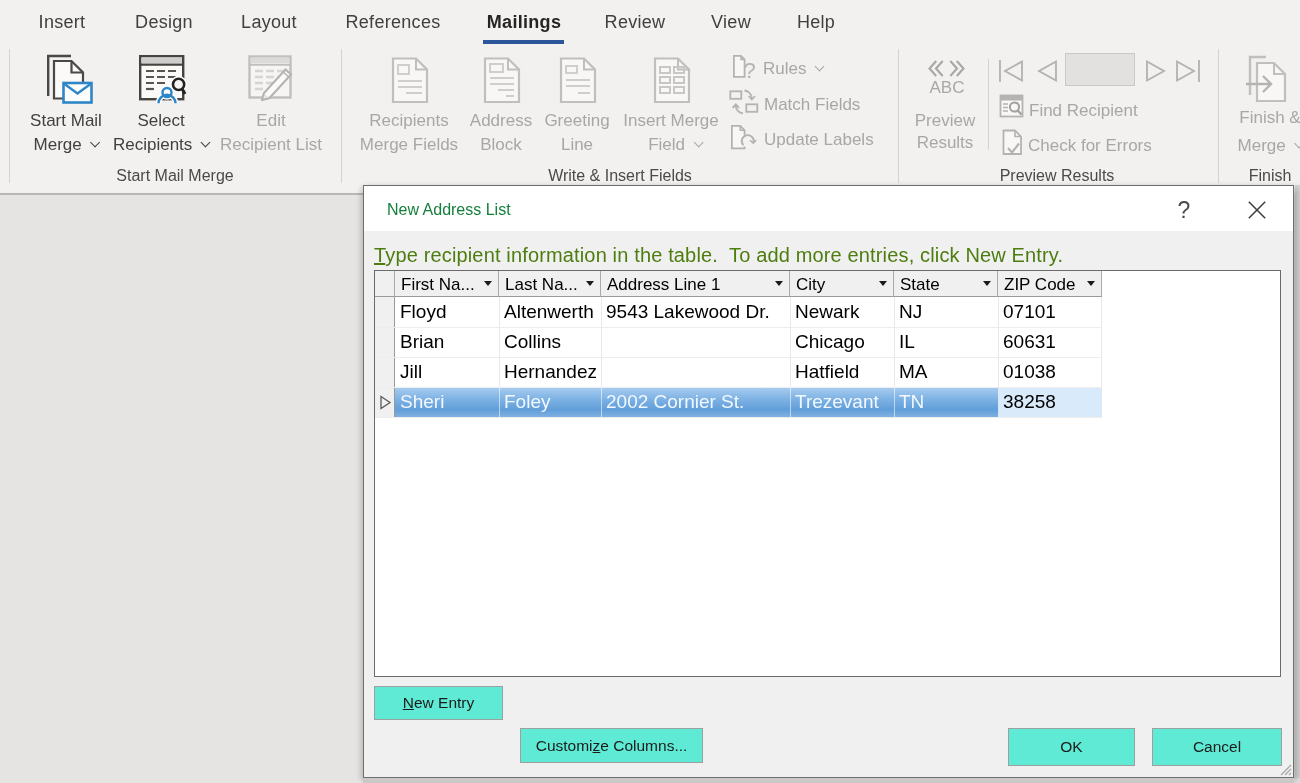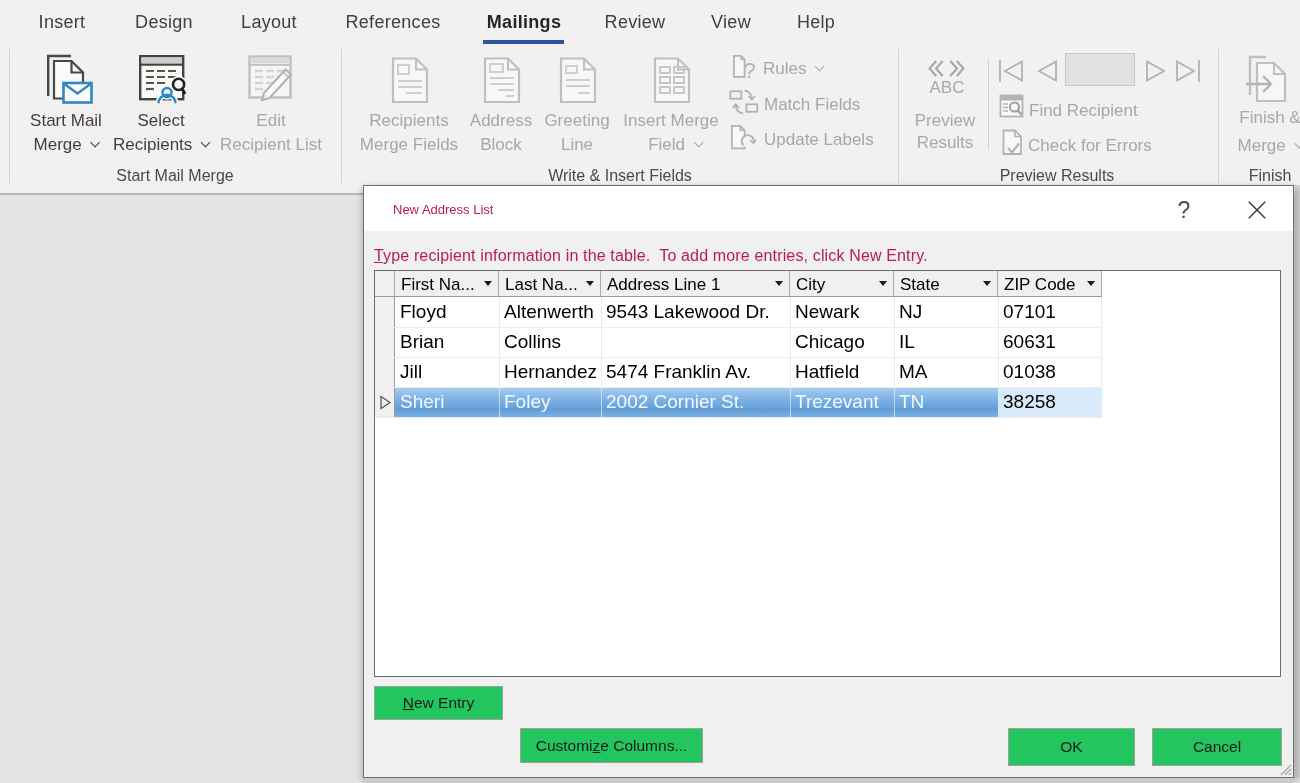--- a/index.html
+++ b/index.html
@@ -11,21 +11,21 @@
 .glabel{font-size:16px;line-height:18px;color:#4c4a48}
 .chev{display:inline-block;width:7px;height:7px;border-right:1.8px solid currentColor;border-bottom:1.8px solid currentColor;transform:rotate(45deg);position:relative;top:-4px;margin-left:5px}
 .sep{position:absolute;width:1px;background:#d5d3d1}
 #dlg{position:absolute;left:363px;top:185px;width:931px;height:593px;background:#f0f0f0;border:1px solid #6e6e6e;box-shadow:3px 3px 7px rgba(0,0,0,.25), -3px 2px 5px rgba(0,0,0,.12);z-index:10}
 #titlebar{position:absolute;left:0;top:0;width:100%;height:45px;background:#ffffff}
 .hdrcell{position:absolute;top:0;height:26px;background:#f0f0f0;border-right:1px solid #ababab;border-bottom:1px solid #9a9a9a;font-size:17px;line-height:28px;color:#000;padding-left:6px;white-space:nowrap;overflow:hidden}
 .hdrarr{position:absolute;top:10px;width:0;height:0;border-left:4.5px solid transparent;border-right:4.5px solid transparent;border-top:5.5px solid #1b1b1b}
 .cell{position:absolute;font-size:19px;line-height:30px;color:#000;white-space:nowrap}
 .vline{position:absolute;top:26px;width:1px;height:120px;background:#e9e9e9}
 .hline{position:absolute;left:0;width:727px;height:1px;background:#ededed}
-.btn{position:absolute;background:#22c55e;border:1px solid #9f9f9f;font-size:15.5px;color:#1c1c1c;text-align:center}
+.btn{position:absolute;background:#5eead4;border:1px solid #9f9f9f;font-size:15.5px;color:#1c1c1c;text-align:center}
 </style></head>
 <body>
 
 <div class="abs tab ctr" style="left:62px;top:11px">Insert</div>
 <div class="abs tab ctr" style="left:164px;top:11px">Design</div>
 <div class="abs tab ctr" style="left:269px;top:11px">Layout</div>
 <div class="abs tab ctr" style="left:393px;top:11px">References</div>
 <div class="abs tab ctr" style="left:524px;top:11px;font-weight:bold;color:#262523">Mailings</div>
 <div class="abs tab ctr" style="left:635px;top:11px">Review</div>
 <div class="abs tab ctr" style="left:731px;top:11px">View</div>
@@ -203,27 +203,27 @@
       <path d="M0 29 H24 M17 21 l8 8 -8 8" fill="none" stroke="#b5b3b1" stroke-width="2.4"></path>
     </svg></div>
 <div class="abs btxt ctr dis" style="left:1270px;top:108px">Finish &amp;</div>
 <div class="abs btxt ctr dis" style="left:1270px;top:135.5px">Merge <span class="chev"></span></div>
 <div class="abs glabel ctr" style="left:1270px;top:167px">Finish</div>
 
 <div class="abs" style="left:0;top:194.5px;width:1300px;height:589px;background:#e5e4e3"></div>
 
 <div id="dlg">
  <div id="titlebar"></div>
- <div class="abs" style="left:29px;top:13px;font-size:13px;line-height:22px;color:#be185d">New Address List</div>
+ <div class="abs" style="left:23px;top:13px;font-size:16px;line-height:22px;color:#15803d">New Address List</div>
  <div class="abs ctr" style="left:820px;top:12px;font-size:23px;line-height:24px;color:#4a4a4a">?</div>
  <svg class="abs" style="left:884px;top:15px" width="18" height="18" viewBox="0 0 18 18">
       <path d="M0.8 0.8 L17.2 17.2 M17.2 0.8 L0.8 17.2" stroke="#3d3d3d" stroke-width="1.5" fill="none"></path>
     </svg>
 
- <div class="abs" style="left:10px;top:59.5px;font-size:16px;line-height:19px;letter-spacing:.15px;color:#be185d"><u>T</u>ype recipient information in the table.&nbsp; To add more entries, click New Entry.</div>
+ <div class="abs" style="left:10px;top:59.5px;font-size:20px;line-height:19px;letter-spacing:.15px;color:#4d7c0f"><u>T</u>ype recipient information in the table.&nbsp; To add more entries, click New Entry.</div>
 
  <div class="abs" style="left:10px;top:84px;width:907px;height:407px;background:#fff;border:1px solid #6a6a6a" id="tbl">
 
    <div class="hdrcell" style="left:0;width:20px"></div>
    <div class="hdrcell" style="left:20px;width:104px">First Na...<span class="hdrarr" style="right:6px"></span></div>
    <div class="hdrcell" style="left:124px;width:102px">Last Na...<span class="hdrarr" style="right:6px"></span></div>
    <div class="hdrcell" style="left:226px;width:189px">Address Line 1<span class="hdrarr" style="right:6px"></span></div>
    <div class="hdrcell" style="left:415px;width:104px">City<span class="hdrarr" style="right:6px"></span></div>
    <div class="hdrcell" style="left:519px;width:104px">State<span class="hdrarr" style="right:6px"></span></div>
    <div class="hdrcell" style="left:623px;width:104px">ZIP Code<span class="hdrarr" style="right:6px"></span></div>
@@ -247,21 +247,20 @@
    <div class="cell" style="left:420px;top:26px">Newark</div>
    <div class="cell" style="left:524px;top:26px">NJ</div>
    <div class="cell" style="left:628px;top:26px">07101</div>
    <div class="cell" style="left:25px;top:56px">Brian</div>
    <div class="cell" style="left:129px;top:56px">Collins</div>
    <div class="cell" style="left:420px;top:56px">Chicago</div>
    <div class="cell" style="left:524px;top:56px">IL</div>
    <div class="cell" style="left:628px;top:56px">60631</div>
    <div class="cell" style="left:25px;top:86px">Jill</div>
    <div class="cell" style="left:129px;top:86px">Hernandez</div>
-   <div class="cell" style="left:231px;top:86px">5474 Franklin Av.</div>
    <div class="cell" style="left:420px;top:86px">Hatfield</div>
    <div class="cell" style="left:524px;top:86px">MA</div>
    <div class="cell" style="left:628px;top:86px">01038</div>
 
    <div class="abs" style="left:20px;top:116.6px;width:603px;height:29.4px;background:linear-gradient(180deg,#a6cbf0 0%,#7cb1e3 40%,#619ed9 75%,#7fb1e1 100%)"></div>
    <div class="abs" style="left:623px;top:116.6px;width:104px;height:29.4px;background:#d9ebfa"></div>
    <div class="abs" style="left:124px;top:116px;width:1px;height:30px;background:rgba(255,255,255,.55)"></div>
    <div class="abs" style="left:226px;top:116px;width:1px;height:30px;background:rgba(255,255,255,.55)"></div>
    <div class="abs" style="left:415px;top:116px;width:1px;height:30px;background:rgba(255,255,255,.55)"></div>
    <div class="abs" style="left:519px;top:116px;width:1px;height:30px;background:rgba(255,255,255,.55)"></div>

